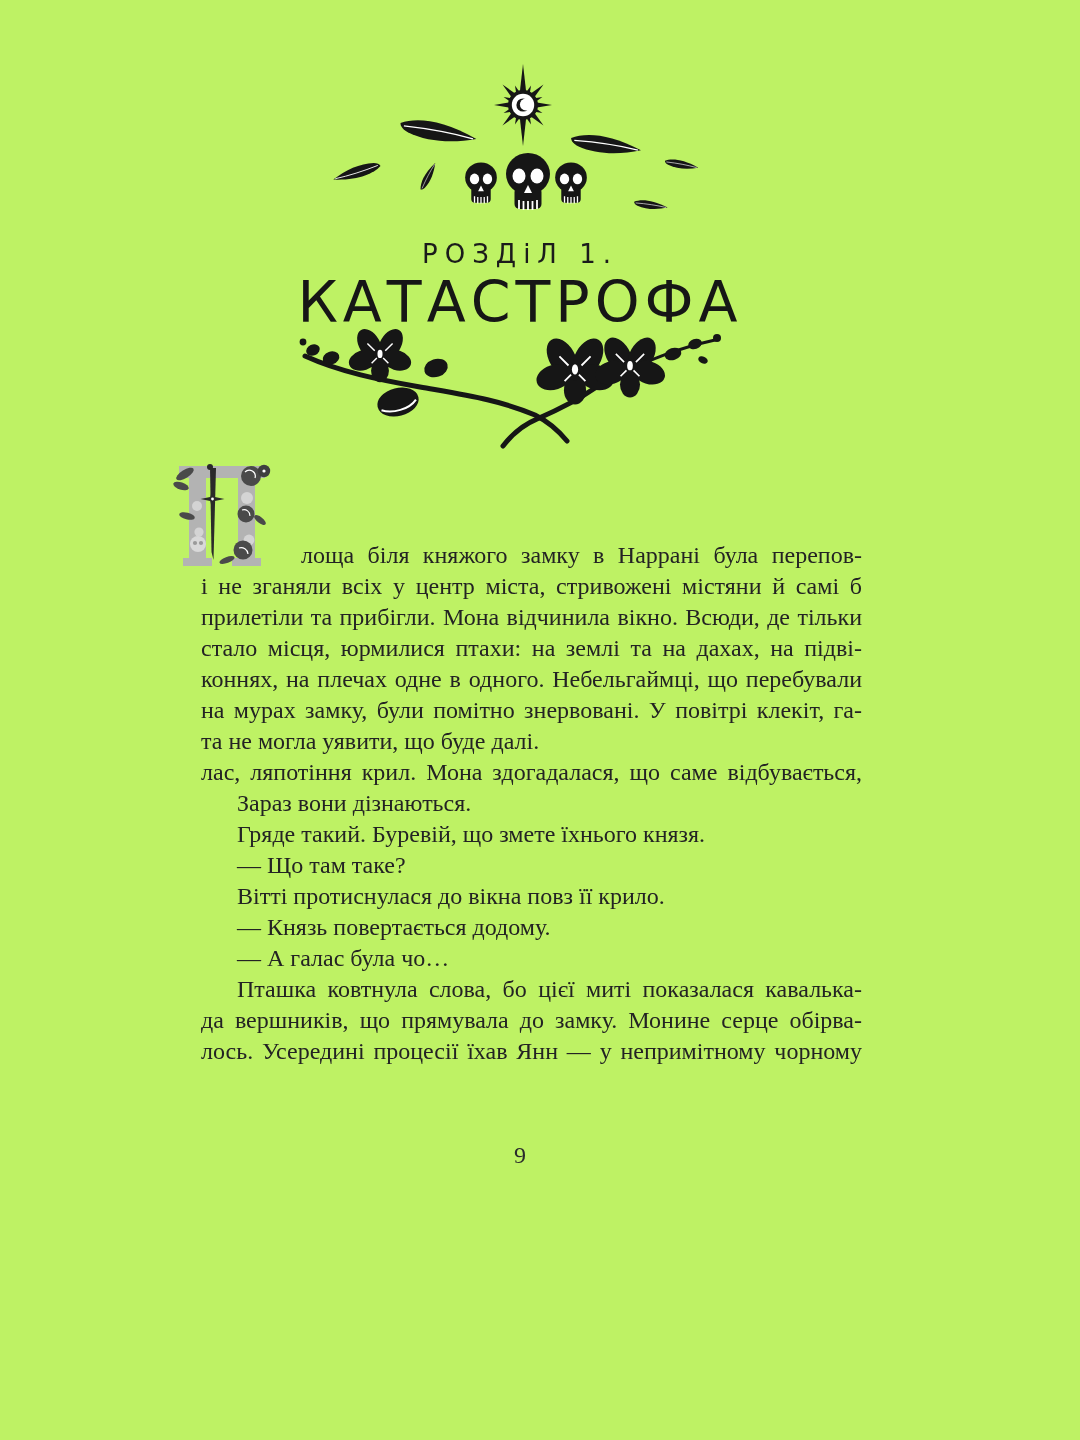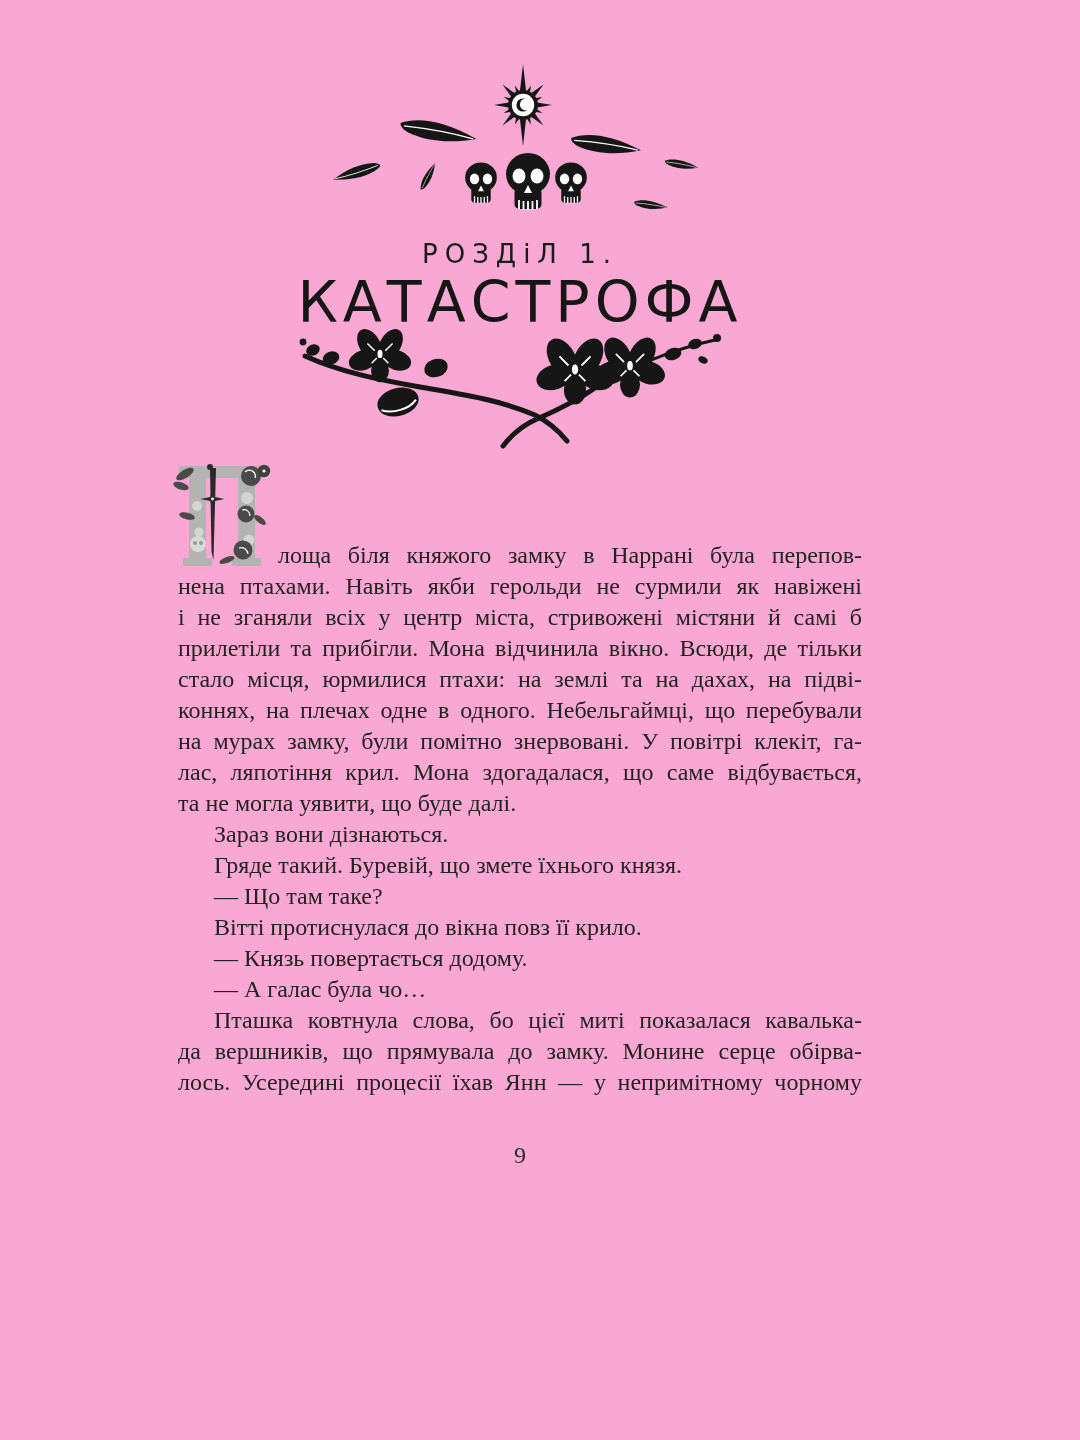--- a/index.html
+++ b/index.html
@@ -1,26 +1,26 @@
 <!DOCTYPE html>
 <html><head>
 <meta charset="utf-8">
 <style>
   html,body{margin:0;padding:0;background:#e8e8e8;}
-  .page{position:relative;width:1080px;height:1440px;background:#f9a8d4;overflow:hidden;
+  .page{position:relative;width:1080px;height:1440px;background:#bef264;overflow:hidden;
         font-family:"Liberation Serif",serif;color:#232323;}
   .chapter-label{position:absolute;top:239px;left:20px;width:1000px;text-align:center;
         font-family:"DejaVu Sans",sans-serif;font-size:26px;letter-spacing:7px;color:#1b1b1b;}
   .chapter-title{position:absolute;top:269px;left:20px;width:1000px;text-align:center;
         font-family:"DejaVu Sans",sans-serif;font-size:57px;letter-spacing:5px;color:#161616;}
   .ornament-top{position:absolute;left:270px;top:60px;}
   .ornament-bottom{position:absolute;left:295px;top:320px;}
   .drop-cap{position:absolute;left:179px;top:464px;}
   .body-text{position:absolute;left:178px;top:540px;width:684px;font-size:24px;line-height:31px;}
-  .line{height:31px;text-align:justify;text-align-last:justify;}
+  .line{height:31px;text-align:justify;text-align-last:justify;margin-left:23px;}
   .line.no-justify{text-align-last:left;}
   .line.dropcap-indent{padding-left:100px;}
   .line.para-indent{text-indent:36px;}
   .page-number{position:absolute;left:178px;top:1142px;width:684px;text-align:center;
         font-size:24px;color:#2b2b2b;}
 </style>
 </head>
 <body>
 
 <div class="page">
@@ -169,28 +169,27 @@
       <g transform="translate(33.5,35)">
         <path d="M0,-12 L2.6,0 L0,12 L-2.6,0 Z"></path>
         <path d="M-12,0 L0,-2.6 L12,0 L0,2.6 Z"></path>
         <circle cx="0" cy="0" r="1.4" fill="#ffffff"></circle>
       </g>
     </g>
   </svg>
 
   <div class="body-text">
       <div class="line dropcap-indent">лоща біля княжого замку в Наррані була перепов-</div>
-      <div class="line">нена птахами. Навіть якби герольди не сурмили як навіжені</div>
       <div class="line">і не зганяли всіх у центр міста, стривожені містяни й самі б</div>
       <div class="line">прилетіли та прибігли. Мона відчинила вікно. Всюди, де тільки</div>
       <div class="line">стало місця, юрмилися птахи: на землі та на дахах, на підві-</div>
       <div class="line">коннях, на плечах одне в одного. Небельгаймці, що перебували</div>
       <div class="line">на мурах замку, були помітно знервовані. У повітрі клекіт, га-</div>
+      <div class="line no-justify">та не могла уявити, що буде далі.</div>
       <div class="line">лас, ляпотіння крил. Мона здогадалася, що саме відбувається,</div>
-      <div class="line no-justify">та не могла уявити, що буде далі.</div>
       <div class="line para-indent no-justify">Зараз вони дізнаються.</div>
       <div class="line para-indent no-justify">Гряде такий. Буревій, що змете їхнього князя.</div>
       <div class="line para-indent no-justify">— Що там таке?</div>
       <div class="line para-indent no-justify">Вітті протиснулася до вікна повз її крило.</div>
       <div class="line para-indent no-justify">— Князь повертається додому.</div>
       <div class="line para-indent no-justify">— А галас була чо…</div>
       <div class="line para-indent">Пташка ковтнула слова, бо цієї миті показалася кавалька-</div>
       <div class="line">да вершників, що прямувала до замку. Монине серце обірва-</div>
       <div class="line">лось. Усередині процесії їхав Янн — у непримітному чорному</div>
     </div>

